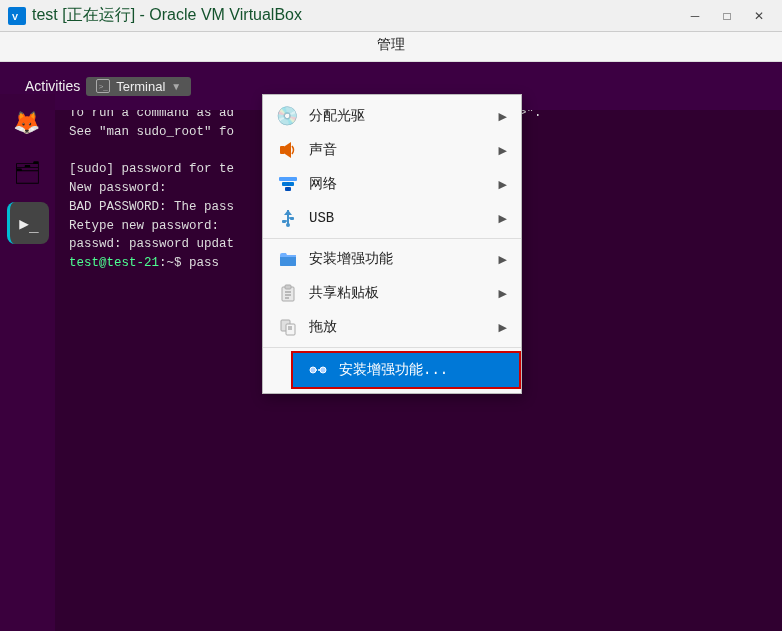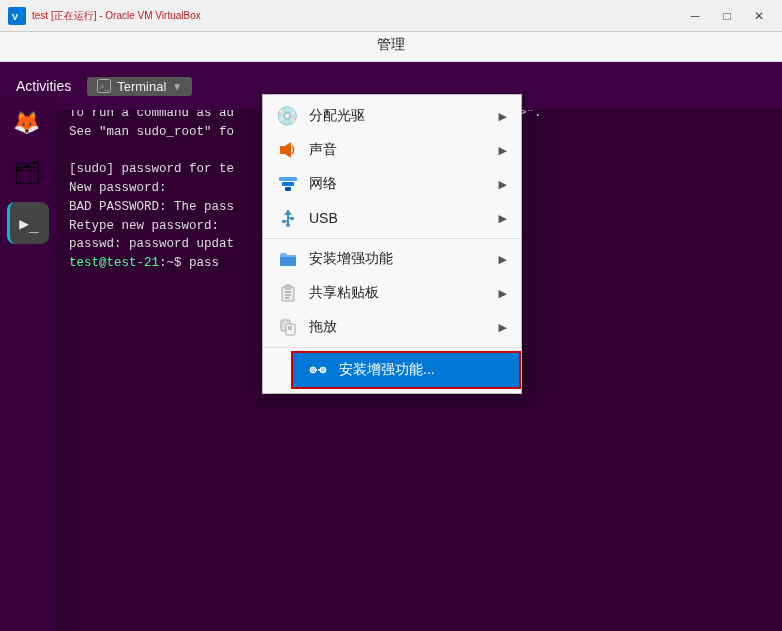--- a/index.html
+++ b/index.html
@@ -15,21 +15,21 @@
       padding: 0 8px;
       border-bottom: 1px solid #ccc;
     }
     #title-bar .title-icon {
       width: 18px; height: 18px; margin-right: 6px;
       background: #0078d7; border-radius: 2px;
       display: flex; align-items: center; justify-content: center;
       color: white; font-size: 10px; font-weight: bold;
     }
     #title-bar .title-text {
-      font-size: 10px; color: #b91c1c;
+      font-size: 16px; color: #14532d;
       flex: 1;
     }
     #title-bar .win-controls {
       display: flex; gap: 2px;
     }
     #title-bar .win-btn {
       width: 30px; height: 20px; border: none;
       background: transparent; cursor: pointer;
       font-size: 12px; color: #444;
       display: flex; align-items: center; justify-content: center;
@@ -68,22 +68,21 @@
       flex-direction: column;
     }
 
     
     #ubuntu-topbar {
       width: 100%;
       height: 48px;
       background: #3c0042;
       display: flex;
       align-items: center;
-      padding: 0 10px;
-      gap: 10px;
+      padding: 0 19px;
       position: relative;
       z-index: 1;
     }
     .activities-btn {
       color: #eee;
       font-size: 14px;
       cursor: pointer;
       padding: 2px 6px;
     }
     .terminal-tab {
@@ -162,21 +161,21 @@
       color: white;
       border: 2px solid #cc0000;
       margin-left: 28px;
     }
     .dm-item .item-icon {
       width: 22px; height: 22px;
       display: flex; align-items: center; justify-content: center;
       font-size: 18px;
       flex-shrink: 0;
     }
-    .dm-item .item-label { flex: 1; }
+    .dm-item .item-label { flex: 1; font-family: Liberation Mono, monospace; }
     .dm-item .arrow {
       font-size: 11px;
       color: #555;
       margin-left: auto;
     }
     .dm-separator {
       height: 1px;
       background: #ddd;
       margin: 3px 0;
     }

